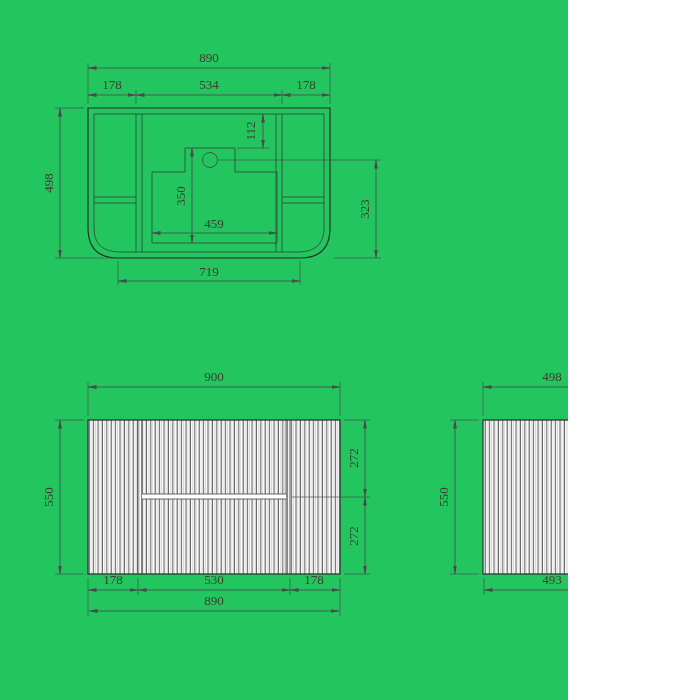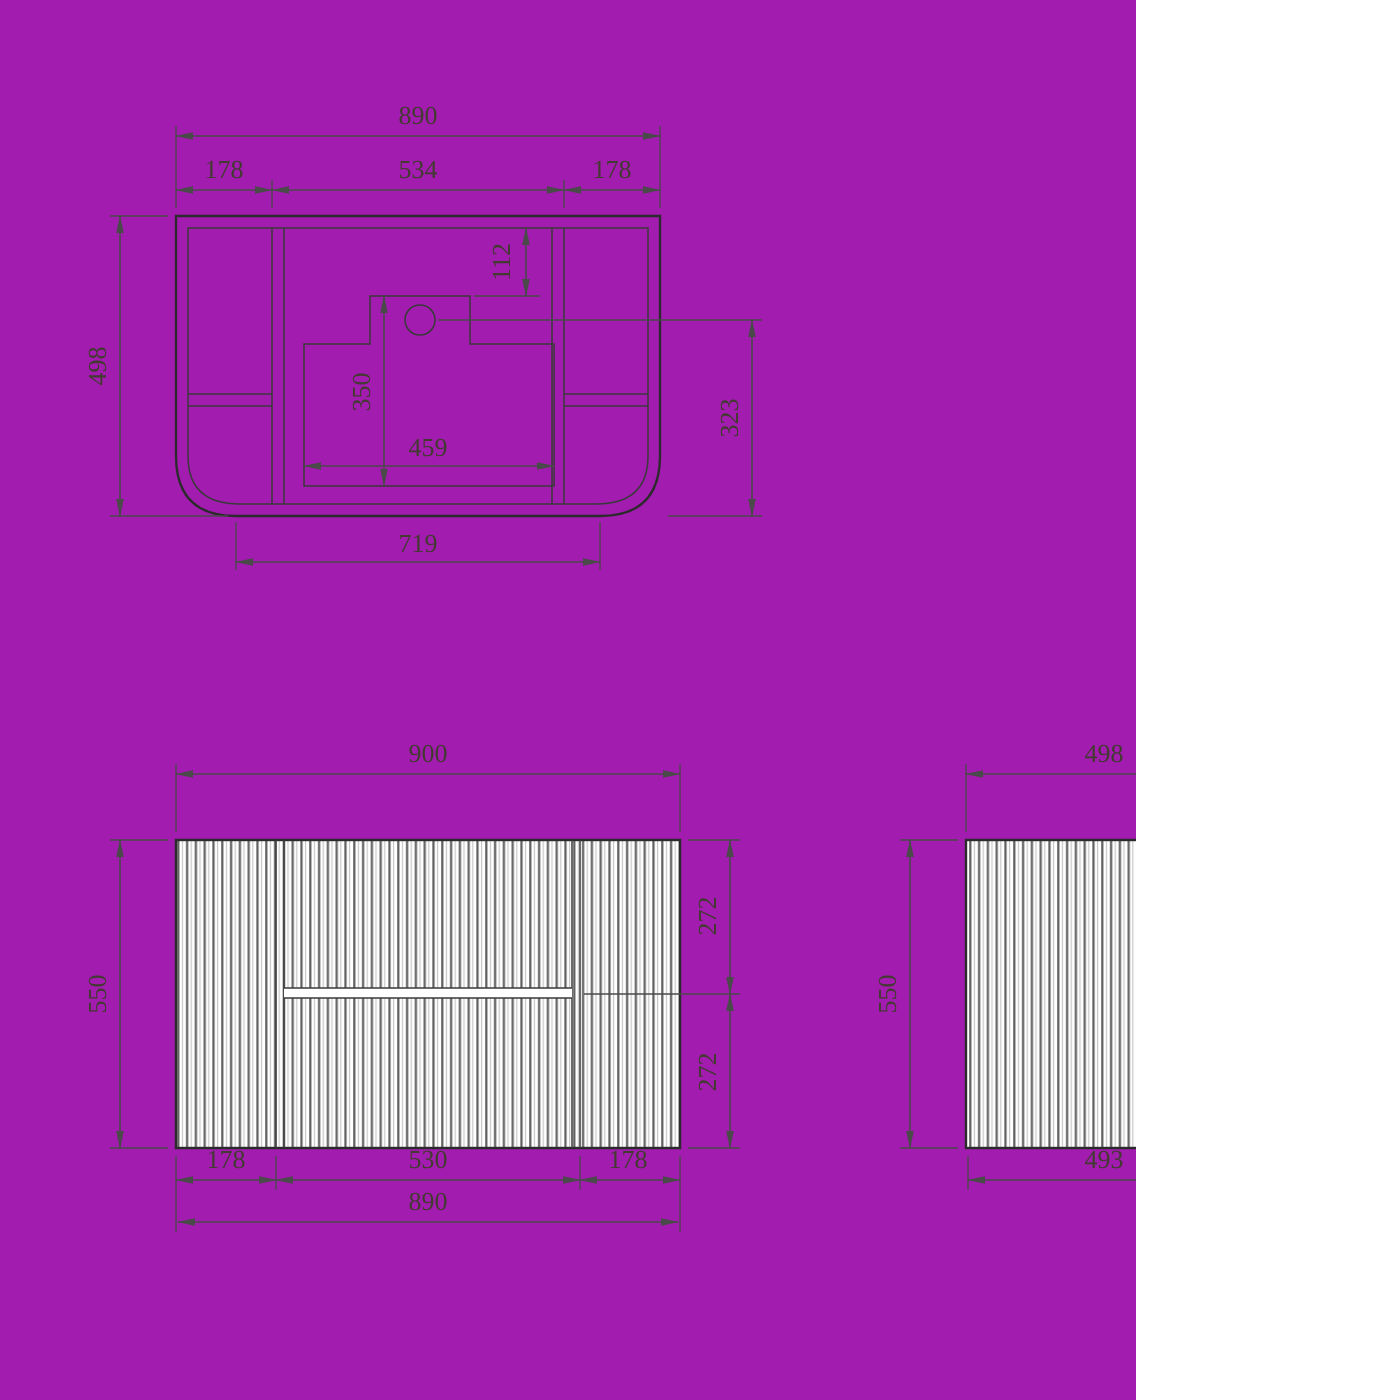--- a/index.html
+++ b/index.html
@@ -1,16 +1,16 @@
 <!DOCTYPE html>
 <html><head>
 <meta charset="utf-8">
 <style>
   html,body { margin:0; padding:0; background:#ffffff; }
-  .stage { width:568px; height:700px; background:#a21caf; position:relative; overflow:hidden; }
+  .stage { width:568px; height:700px; background:#22c55e; position:relative; overflow:hidden; }
   .frame   { stroke:#2b2b2b; stroke-width:1.2; }
   .outline { fill:none; stroke:#2b2b2b; stroke-width:1.15; }
   .thin    { fill:none; stroke:#3a3a3a; stroke-width:0.75; }
   .dim     { stroke:#4a4a4a; stroke-width:0.8; }
   .ext     { stroke:#4a4a4a; stroke-width:0.65; }
   .dimtxt  { font-family:"Liberation Serif", serif; font-size:13px; fill:#433a31; }
   text { text-anchor:middle; }
 </style>
 </head>
 <body>

